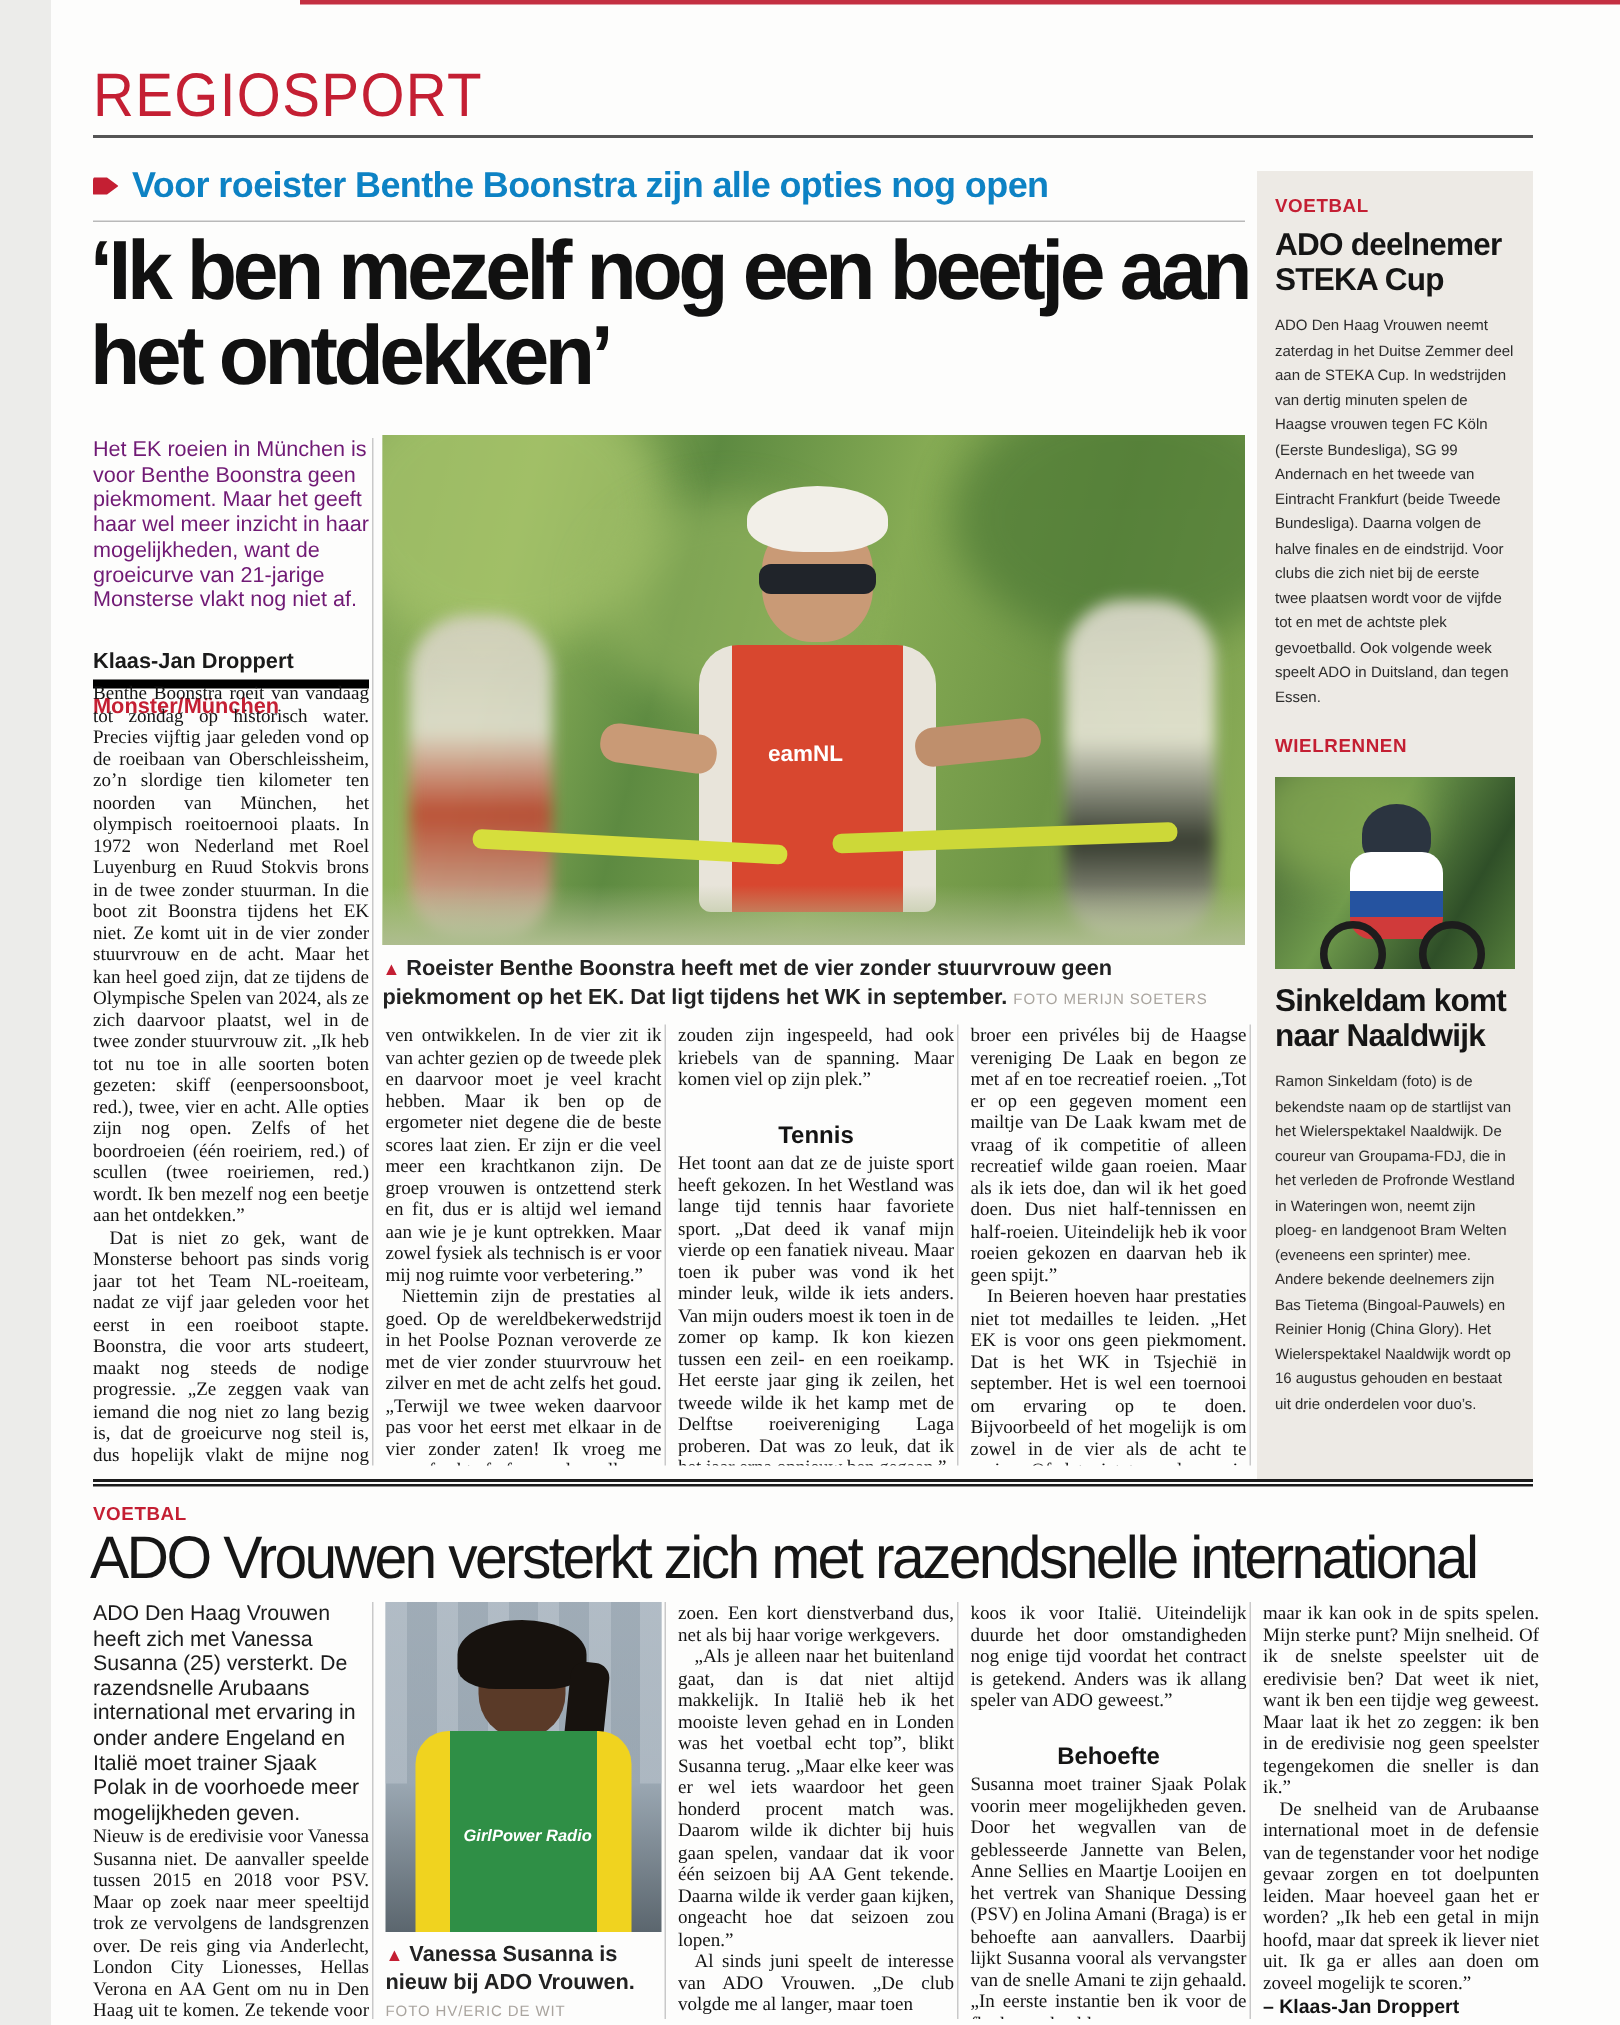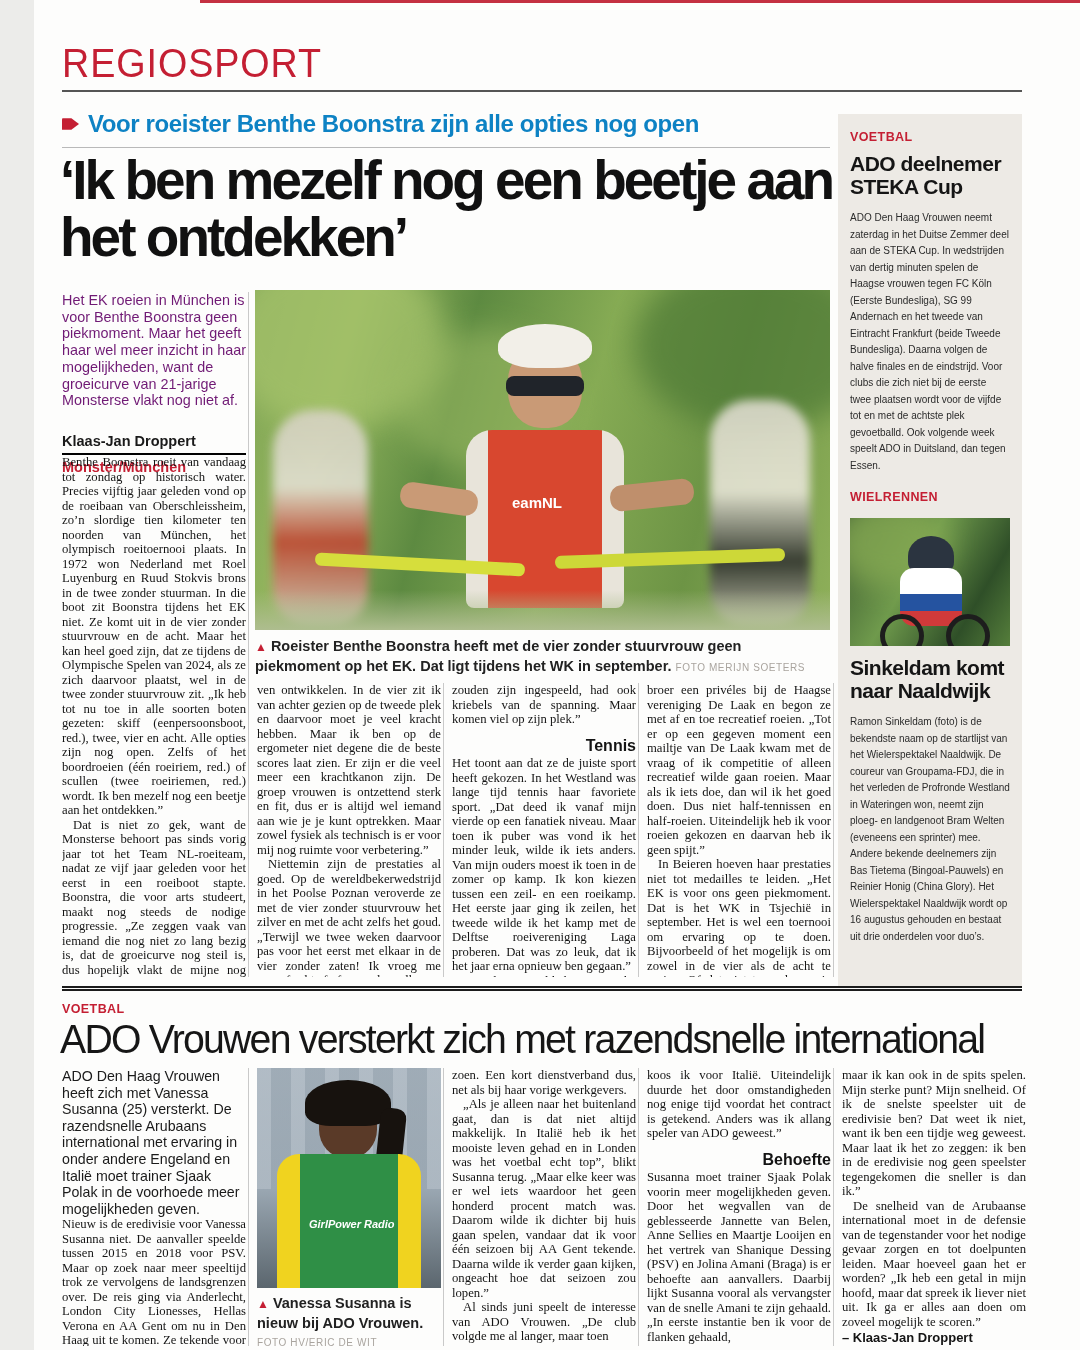--- a/index.html
+++ b/index.html
@@ -17,29 +17,29 @@
   .kicker-bullet{width:17px;height:15px;background:#c41f33;border-radius:3px;
         clip-path:polygon(0 12%,55% 12%,100% 50%,55% 88%,0 88%);}
   .kicker-text{color:#0d82c4;font-weight:bold;font-size:24px;letter-spacing:-.4px;white-space:nowrap;}
   .kicker-rule{left:62px;width:768px;top:147px;height:1px;background:#b9b9b9;}
 
   .headline{left:60px;top:151px;width:790px;font-size:56px;line-height:57px;font-weight:bold;
         letter-spacing:-3px;color:#111;transform:scaleX(.98);transform-origin:left;}
 
   .intro{left:62px;top:292px;width:184px;font-size:14.4px;line-height:16.7px;color:#701a75;}
   .byline{left:62px;top:433px;width:184px;}
-  .byline .author{font-weight:bold;font-size:14.5px;padding-bottom:4px;border-bottom:2px solid #000000;}
+  .byline .author{font-weight:bold;font-size:14.5px;padding-bottom:4px;border-bottom:6px solid #000000;}
   .byline .loc{color:#c41f33;font-weight:bold;font-size:14.5px;padding-top:4px;}
 
   .serifcol{font-family:"Liberation Serif",serif;font-size:12.7px;line-height:14.5px;
         text-align:justify;color:#141414;overflow:hidden;}
   .serifcol p{margin:0;}
   .serifcol p.ind{text-indent:11px;}
   .subhead{font-family:"Liberation Sans",sans-serif;font-weight:bold;font-size:16px;
-        margin:12px 0 3px 0;text-align:right;}
+        margin:24px 0 3px 0;text-align:center;}
   .c1{left:62px;top:455px;width:184px;height:522px;}
   .c2{left:257px;top:683px;width:184px;height:294px;}
   .c3{left:452px;top:683px;width:184px;height:294px;}
   .c4{left:647px;top:683px;width:184px;height:294px;}
   .vrule{width:1px;background:#c9c9c9;}
 
   .photo-main{left:255px;top:290px;width:575px;height:340px;overflow:hidden;
         background:linear-gradient(105deg,#7fa455 0%,#94b65e 16%,#5d8a41 34%,#86ab54 55%,#6d9445 76%,#8fb05a 100%);}
   .blob{position:absolute;border-radius:50%;filter:blur(14px);}
   .fig{position:absolute;}

